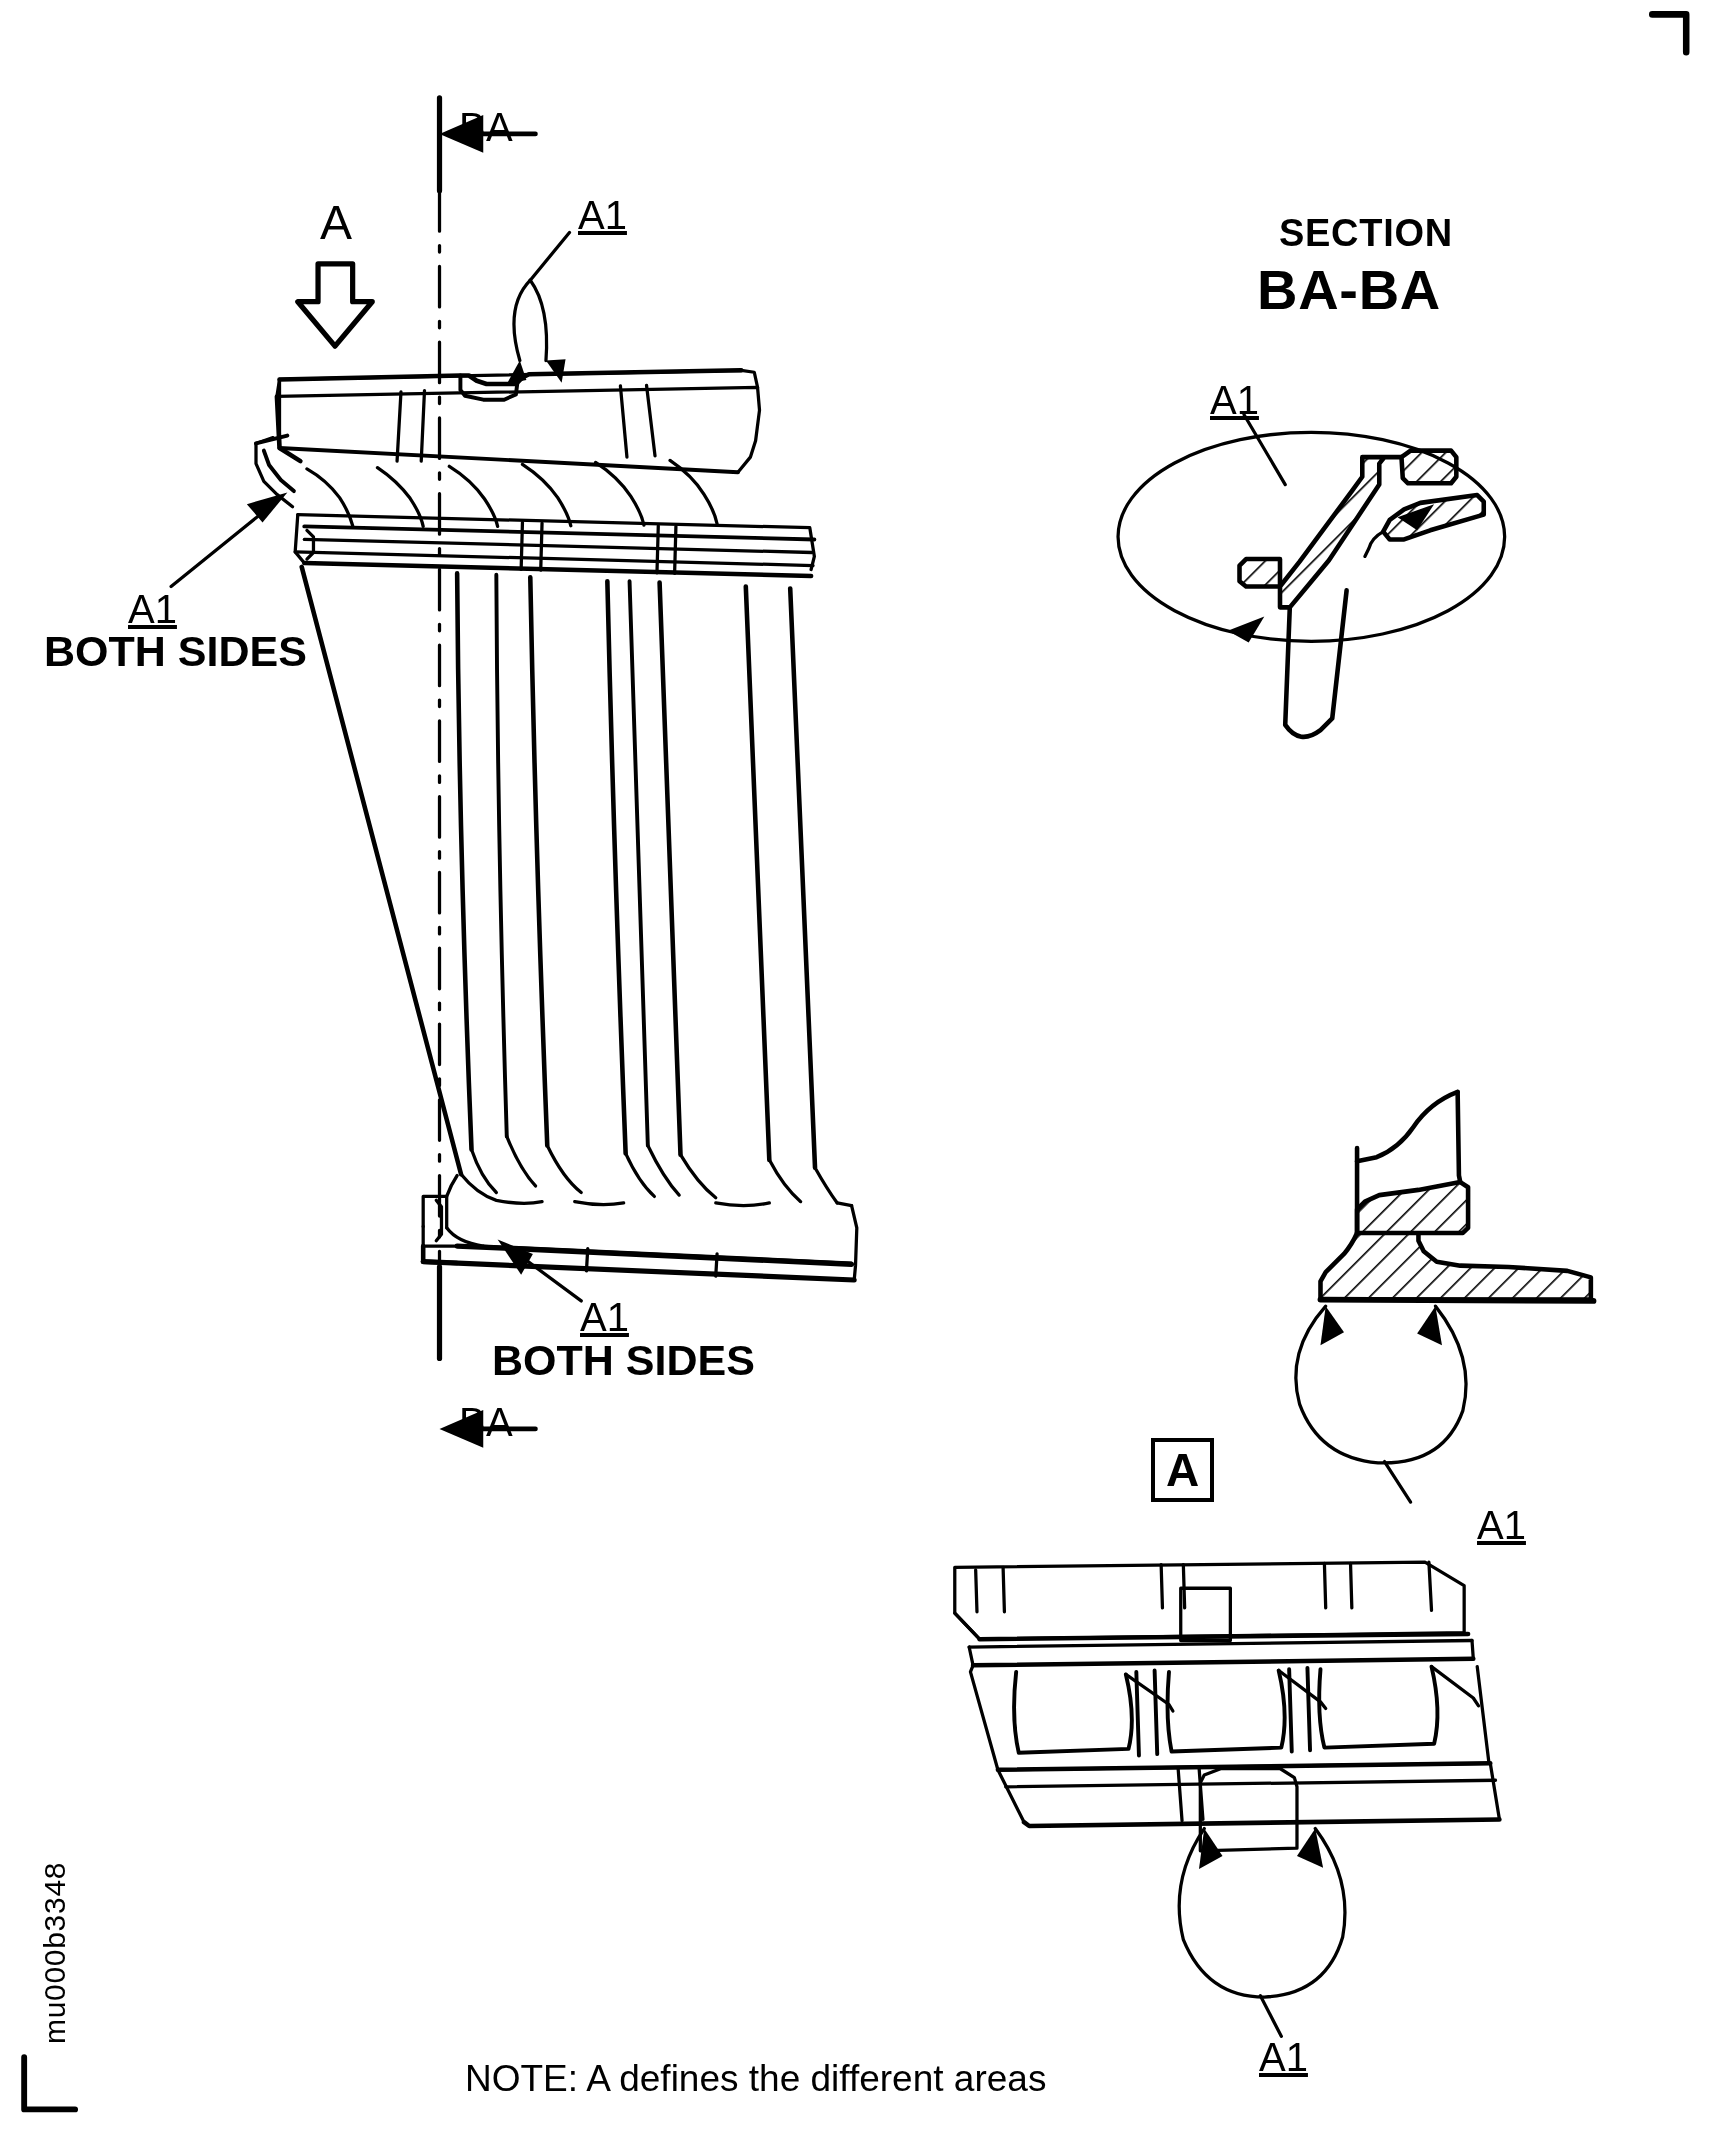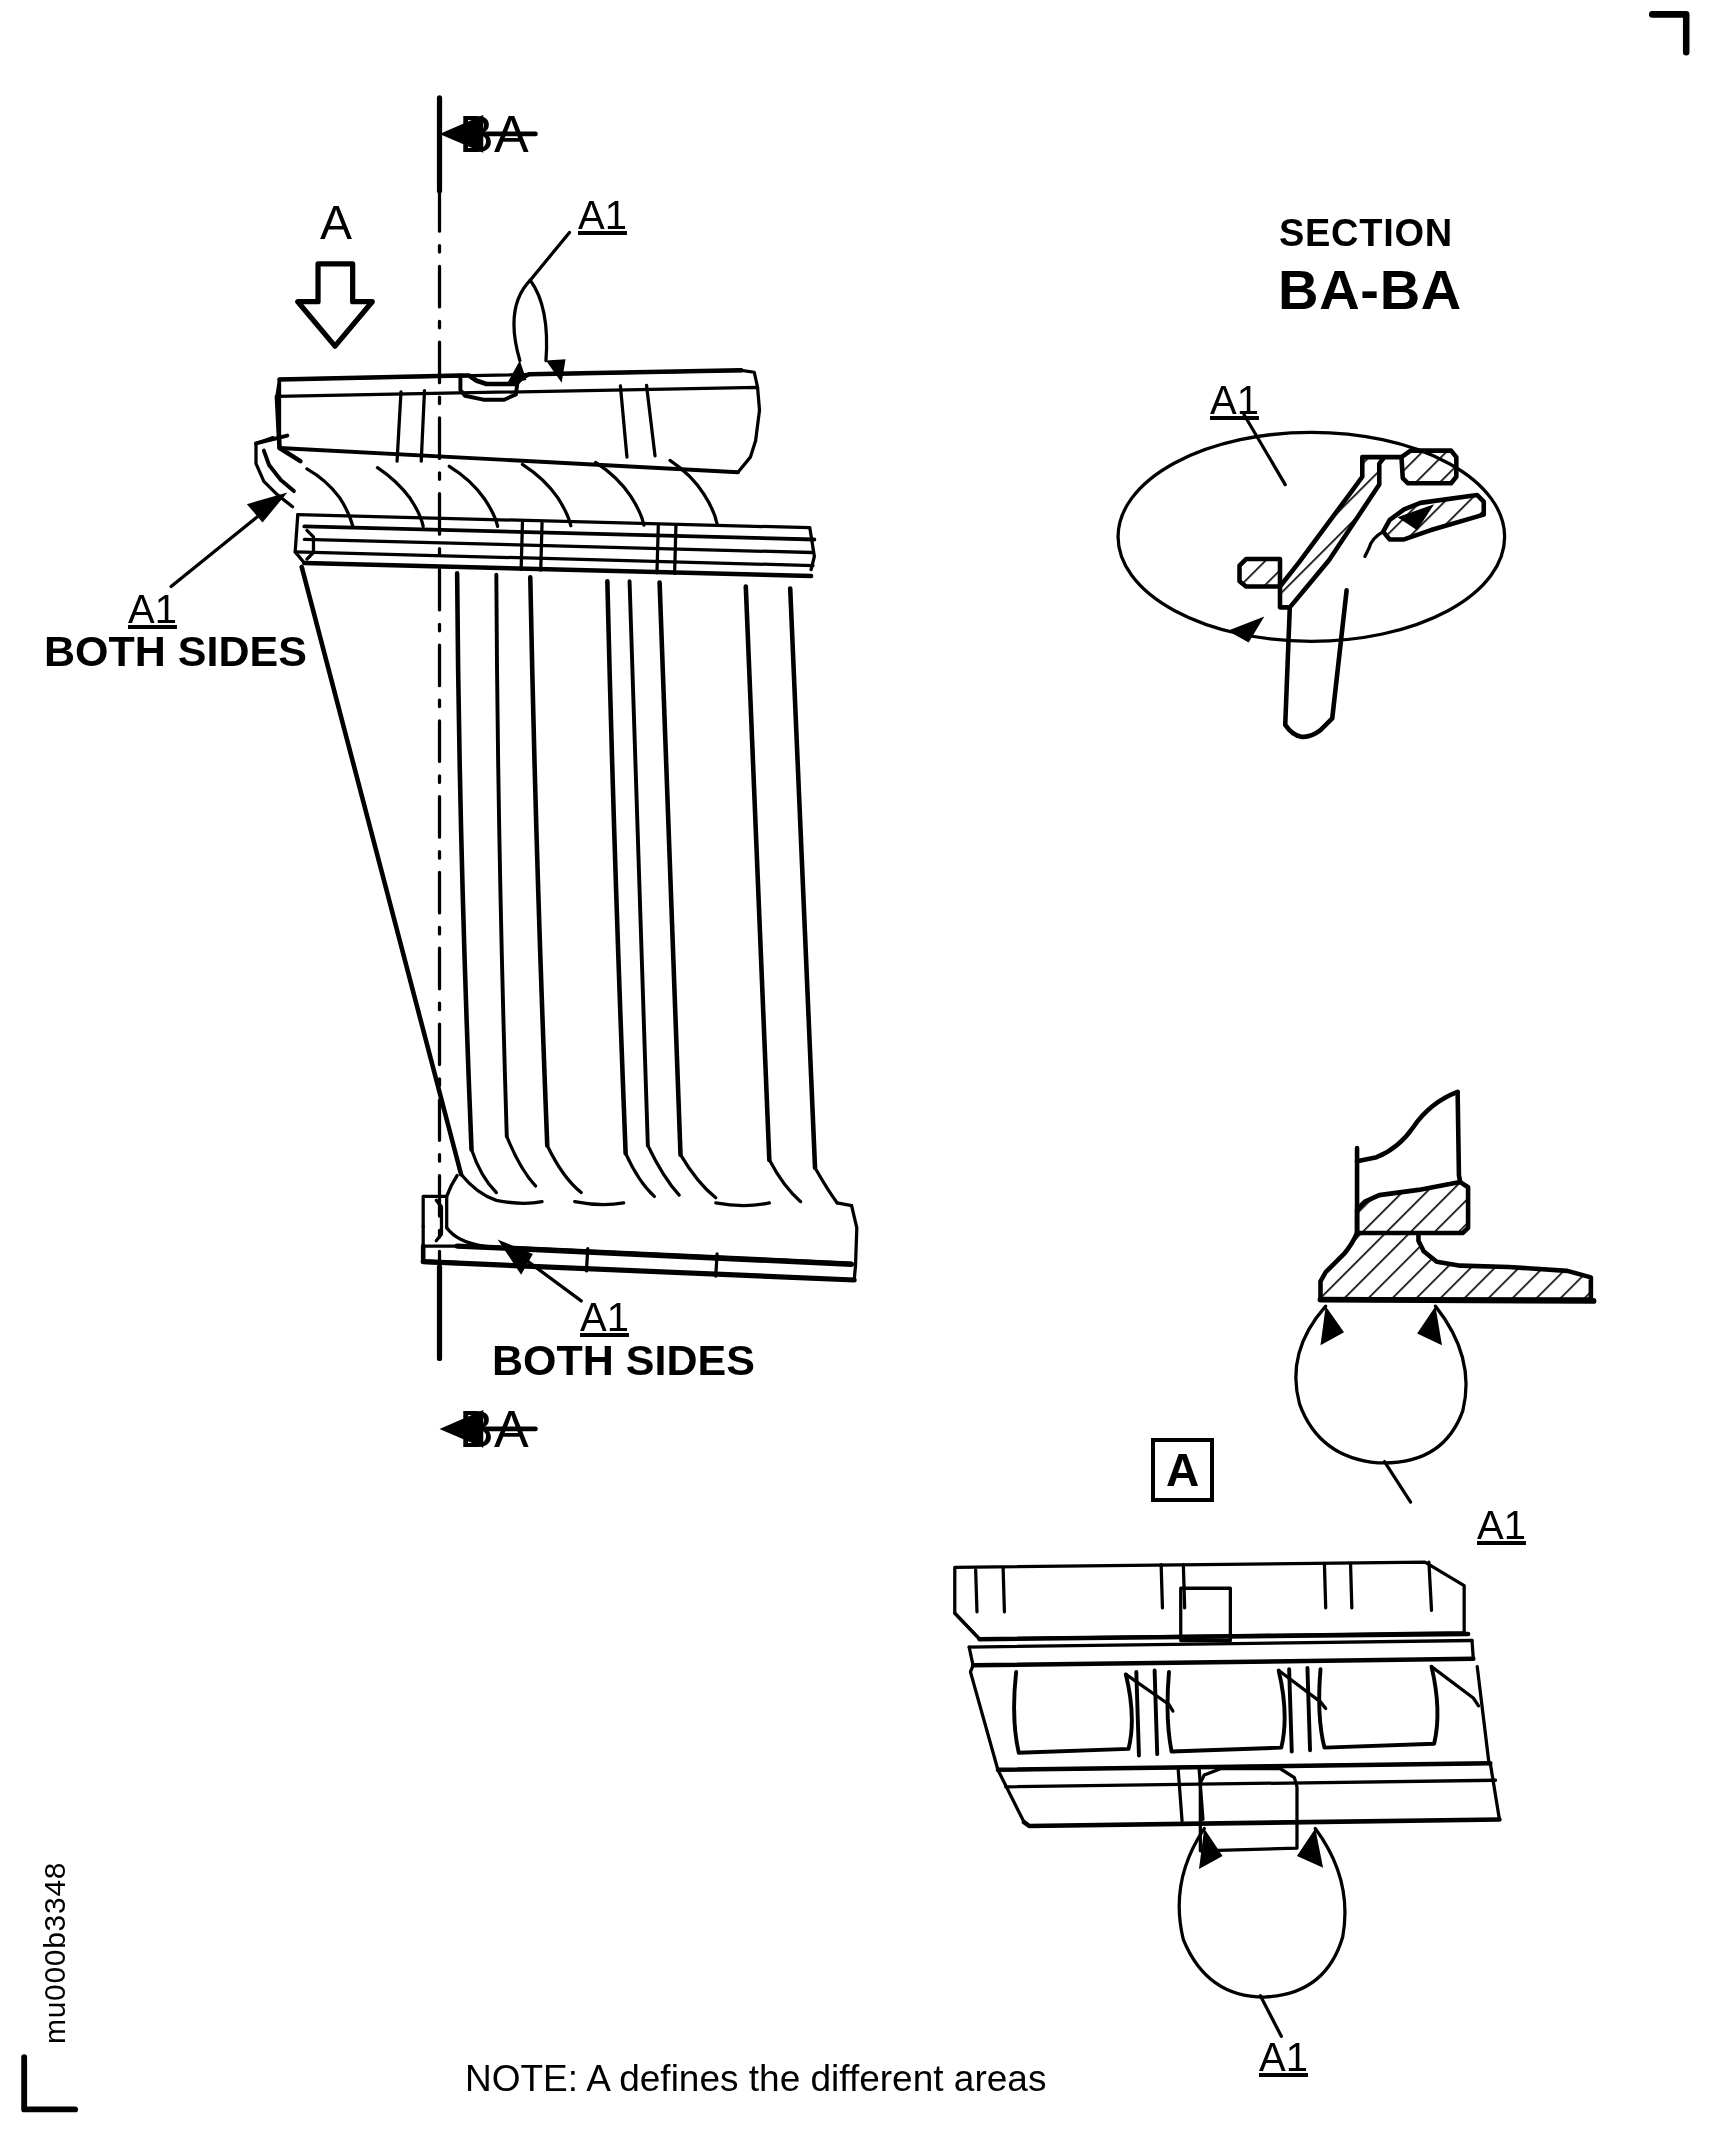--- a/index.html
+++ b/index.html
@@ -26,26 +26,26 @@
     width: 1728px;
     height: 2129px;
     display: block;
   }
   .lbl {
     position: absolute;
     white-space: nowrap;
     line-height: 1.08;
     color: #000;
   }
-  .lbl-ba        { font-size: 52px; letter-spacing: 0.3px; }
+  .lbl-ba        { font-size: 40px; letter-spacing: 0.3px; }
   .lbl-a         { font-size: 48px; }
   .lbl-a1        { font-size: 40px; text-decoration: underline; }
   .lbl-bothsides { font-size: 43px; font-weight: bold; }
   .lbl-section   { font-size: 38px; letter-spacing: 0.7px; font-weight: bold; }
-  .lbl-sectionid { font-size: 56px; font-weight: 700; letter-spacing: 0.7px; margin-left: 21px; }
+  .lbl-sectionid { font-size: 56px; font-weight: 700; letter-spacing: 0.7px; }
   .lbl-note      { font-size: 37px; }
   .lbl-abox      { font-size: 46px; font-weight: 700; }
 
   #detail-a-box {
     position: absolute;
     box-sizing: border-box;
     border: 4.6px solid #000;
     display: flex;
     align-items: center;
     justify-content: center;

